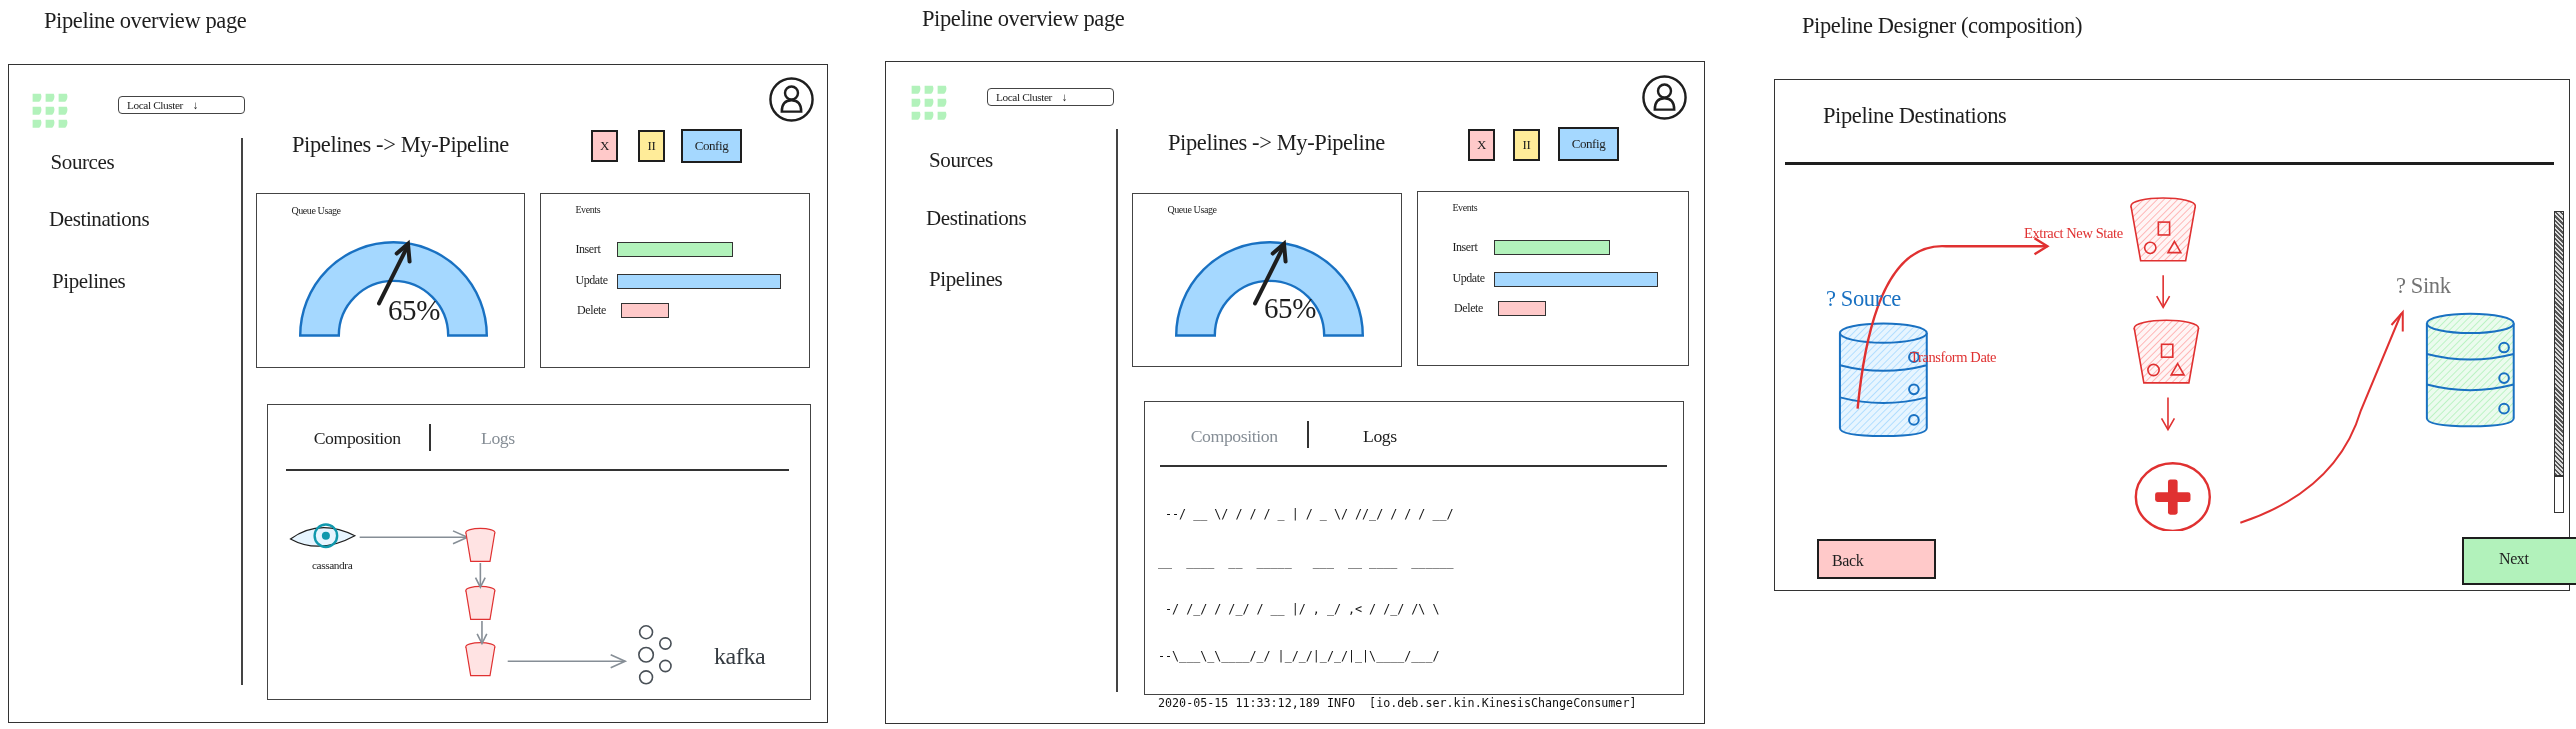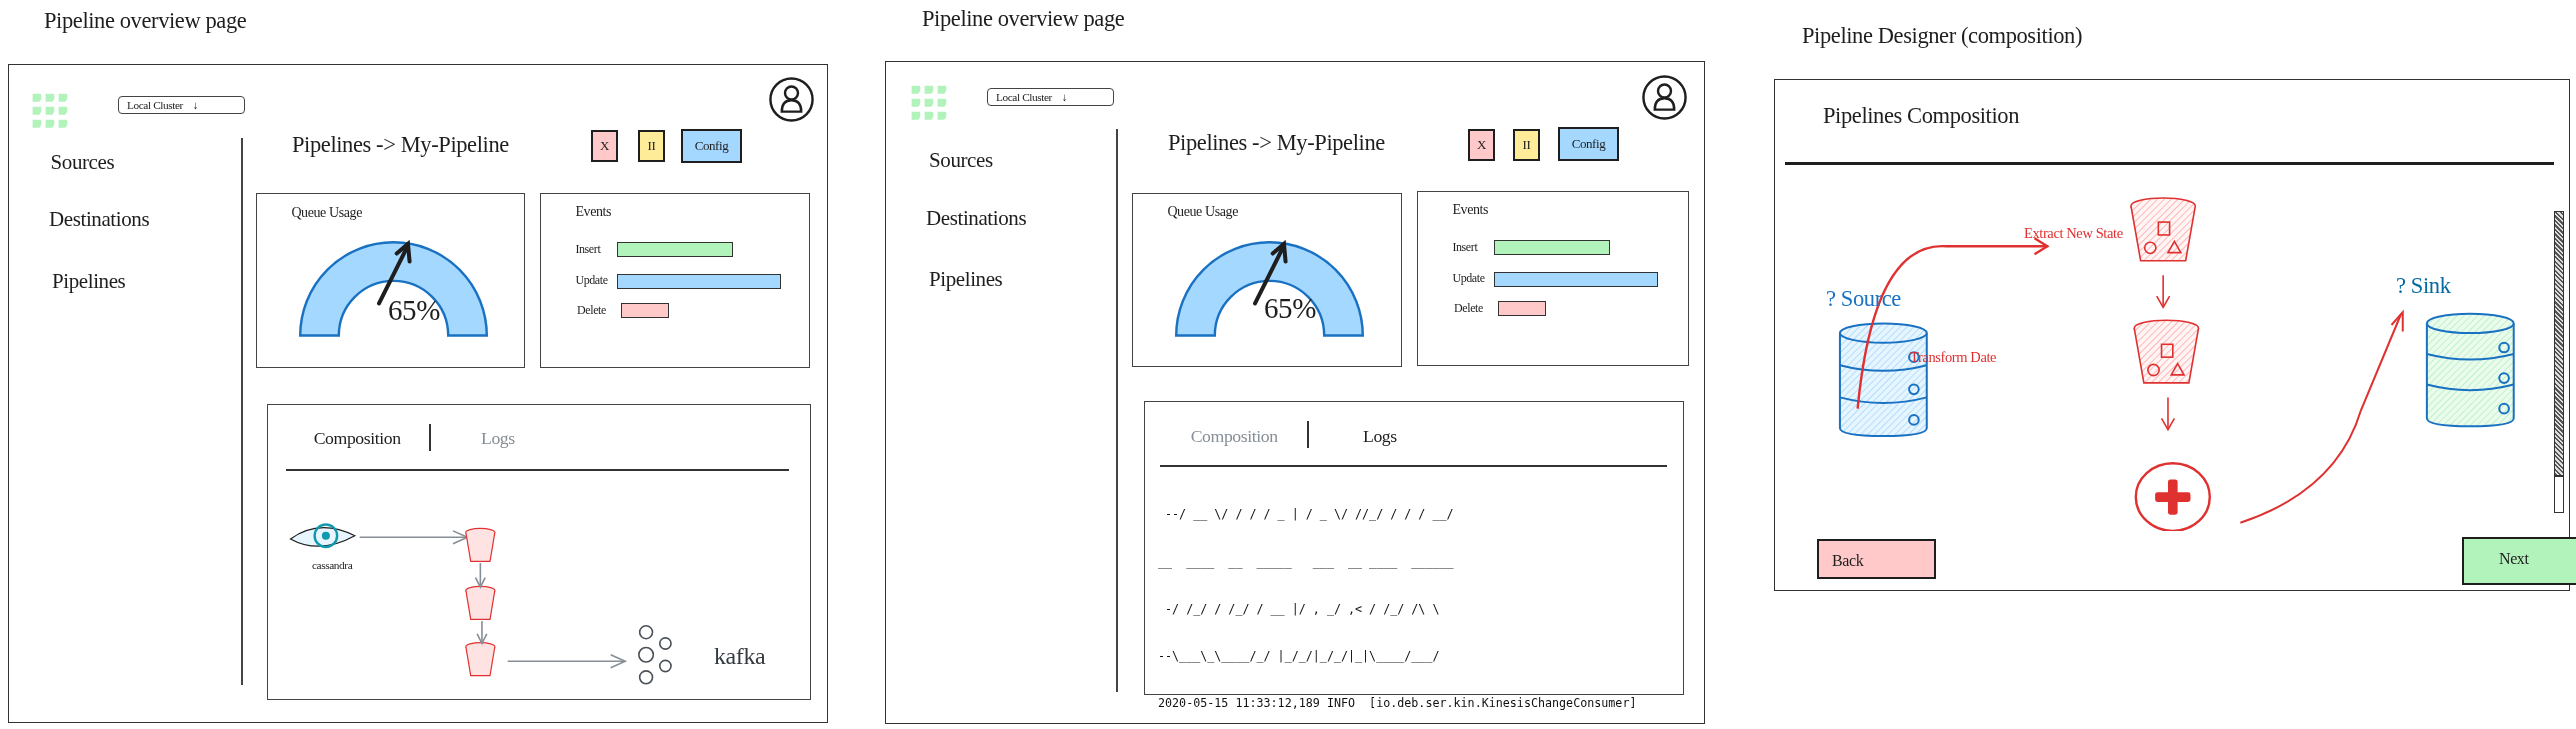--- a/index.html
+++ b/index.html
@@ -19,35 +19,35 @@
   .cluster-select { border: 1.2px solid #444; border-radius: 4px; font-size: 11.3px; padding: 1.6px 8px; height: 17.7px; display: flex; align-items: center; gap: 9.7px; background: #fff; }
   .nav-item { font-size: 21px; text-align: center; }
   .vline { width: 1.6px; background: #444; }
 
   .crumb { font-size: 22.5px; }
   .btn { border: 2.4px solid #1e1e1e; font-size: 13px; display: flex; align-items: center; justify-content: center; }
   .btn-x { background: #ffc9c9; }
   .btn-pause { background: #ffec99; }
   .btn-config { background: #a5d8ff; }
 
-  .card-title { font-size: 14px; }
+  .card-title { font-size: 10px; }
   .ev-label { font-size: 12px; }
   .bar { border: 1.6px solid #333; height: 14.5px; }
 
   .tab { font-size: 17.7px; }
   .tab-inactive { color: #868e96; }
   .tab-sep { width: 1.6px; height: 27px; background: #333; }
   .hrule { height: 1.6px; background: #333; }
 
   .logs { font-size: 11.7px; line-height: 15.7px; white-space: pre; color: #111; }
 
   .designer-title { font-size: 22.5px; }
   .red { color: #e03131; }
   .blue { color: #1971c2; }
-  .green { color: #0369a1; }
+  .green { color: #737373; }
   .btn-back { background: #ffc9c9; border: 2.4px solid #1e1e1e; font-size: 16px; }
   .btn-next { background: #b2f2bb; border: 2.4px solid #1e1e1e; font-size: 16px; }
 </style>
 </head>
 <body>
 
 <div>
   <div class="abs section-title hand" style="left:16px;top:8px;">Pipeline overview page</div>
   <div class="abs frame" style="left:8px;top:64px;width:820px;height:659px;"></div>
 
@@ -218,24 +218,24 @@
       
       
       
       
       
     </div>
   </div>
 </div>
 
 <div>
-  <div class="abs section-title hand" style="left:1774px;top:23px;">Pipeline Designer (composition)</div>
+  <div class="abs section-title hand" style="left:1774px;top:13px;">Pipeline Designer (composition)</div>
   <div class="abs frame" style="left:1774px;top:79px;width:814px;height:512px;width:814px;max-width:796px;"></div>
 
-  <div class="abs designer-title hand" style="left:1795px;top:103px;">Pipelines Composition</div>
+  <div class="abs designer-title hand" style="left:1795px;top:103px;">Pipeline Destinations</div>
   <div class="abs" style="left:1785px;top:162px;width:769px;height:3.2px;background:#1e1e1e;"></div>
 
   <svg class="abs" style="left:1774px;top:193px;" width="796" height="338" viewBox="0 0 990 420">
     <defs>
       <pattern id="hatchBlue" width="6" height="6" patternUnits="userSpaceOnUse" patternTransform="rotate(45)">
         <rect width="6" height="6" fill="#e7f5ff"></rect>
           <line x1="0" y1="0" x2="0" y2="6" stroke="#a5d8ff" stroke-width="2"></line>
       </pattern>
       <pattern id="hatchGreen" width="6" height="6" patternUnits="userSpaceOnUse" patternTransform="rotate(45)">
         <rect width="6" height="6" fill="#ebfbee"></rect>

